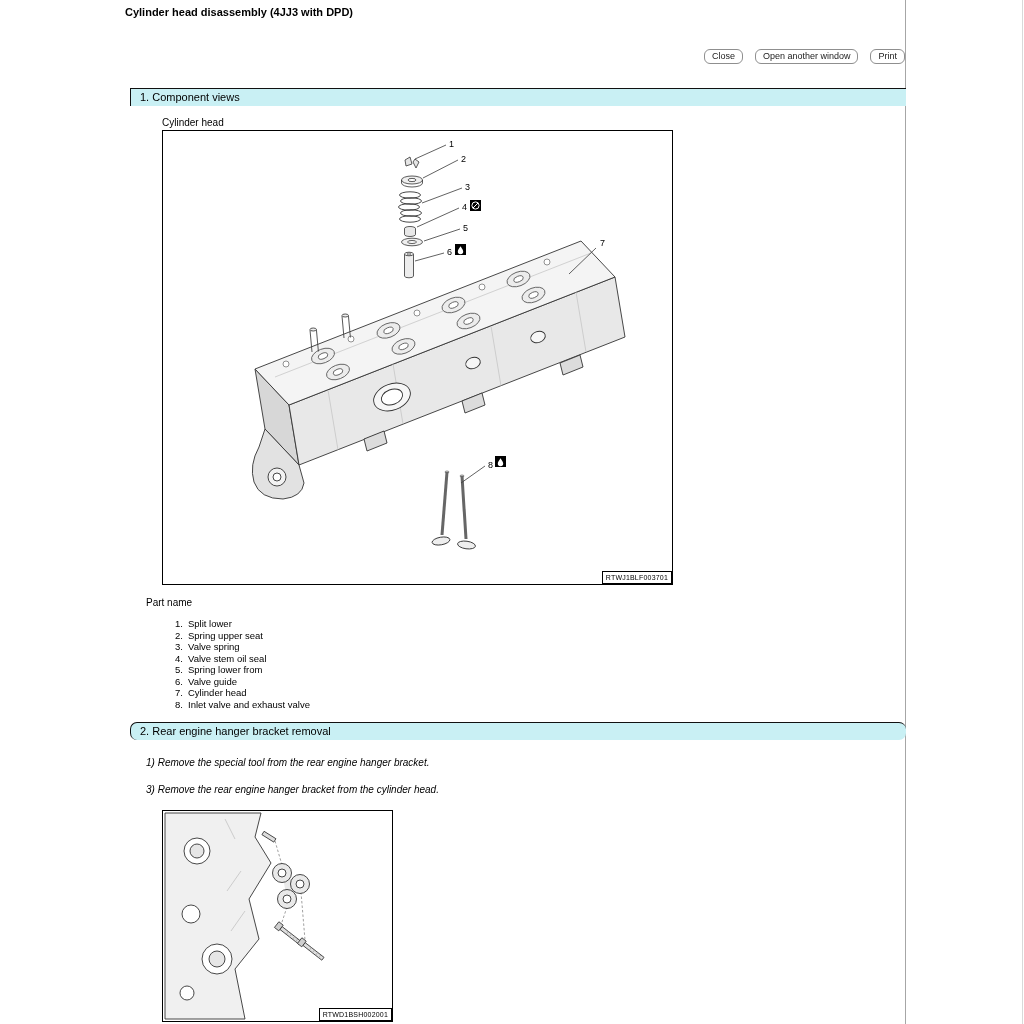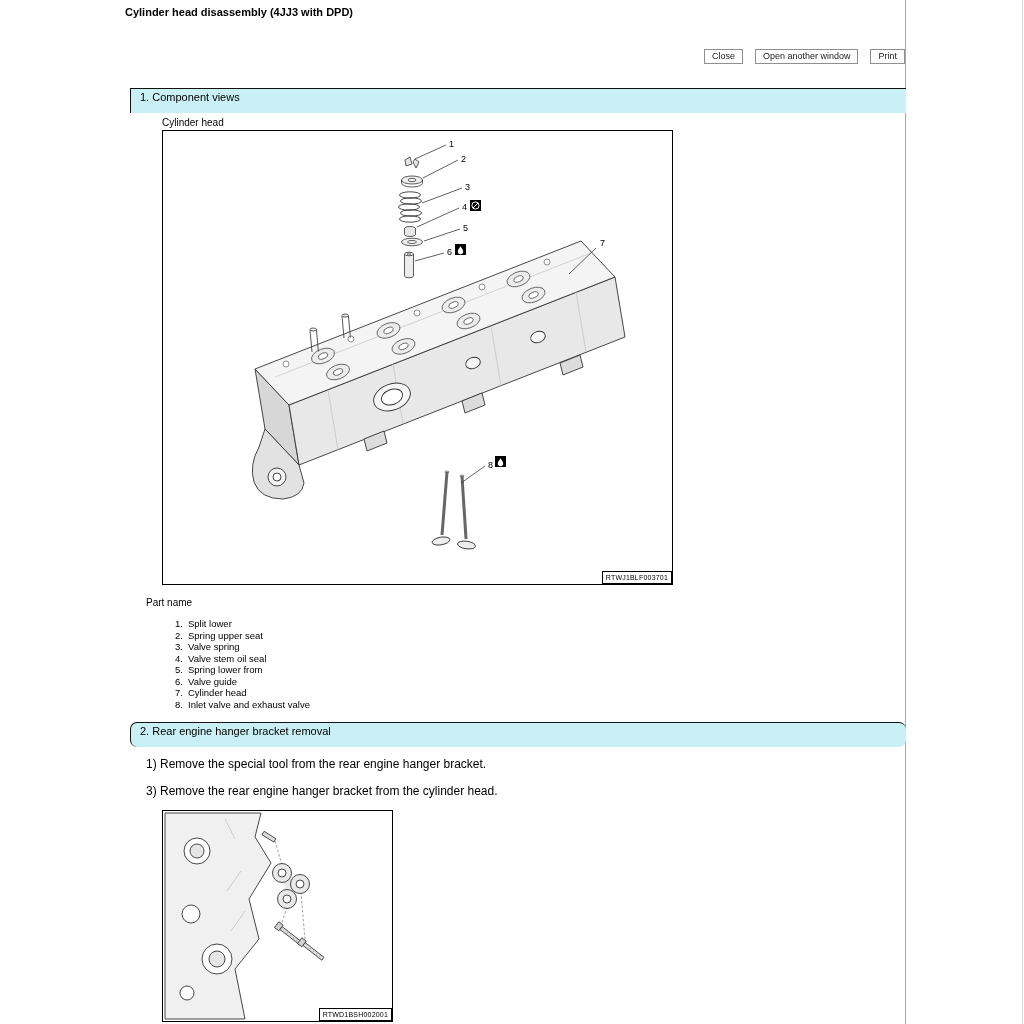--- a/index.html
+++ b/index.html
@@ -7,42 +7,42 @@
   body {
     position:relative; background:#fff; color:#000;
     font-family:"Liberation Sans", sans-serif; overflow:hidden;
   }
   .content-frame { position:absolute; left:0; top:0; width:906px; height:1024px; border-right:1px solid #a6a6a6; }
   .right-edge-line { position:absolute; left:1022px; top:0; width:1px; height:1024px; background:#d9d9d9; }
   .page-title { position:absolute; left:125px; top:6px; font-size:11px; font-weight:bold; }
   .toolbar { position:absolute; top:49px; left:0; width:905px; display:flex; justify-content:flex-end; gap:12px; }
   .btn {
     font-family:inherit; font-size:9px; color:#222; background:#fff;
-    border:1px solid #8f8f8f; border-radius:0; padding:1px 7px; line-height:11px; cursor:pointer;
+    border:1px solid #8f8f8f; border-radius:6px; padding:1px 7px; line-height:11px; cursor:pointer;
   }
   .section-bar {
-    position:absolute; left:130px; width:776px; height:25px;
+    position:absolute; left:130px; width:776px; height:18px;
     background:#c9f0f4; border-top:1px solid #111; border-left:1px solid #111;
   }
   .section-bar span { display:block; font-size:11px; line-height:17px; padding-left:9px; }
   #bar1 { top:88px; }
   #bar2 { top:722px;border-radius:7px; }
   .fig-label { position:absolute; left:162px; top:117px; font-size:10px; }
   .fig-box { position:absolute; background:#fff; border:1px solid #000; }
   #fig1 { left:162px; top:130px; width:511px; height:455px; }
   #fig2 { left:162px; top:810px; width:231px; height:212px; }
   .fig-code {
     position:absolute; right:0; bottom:0; border:1px solid #000;
     font-size:7px; line-height:8px; padding:1.5px 3px; background:#fff; letter-spacing:0.2px;
   }
   .part-name { position:absolute; left:146px; top:597px; font-size:10px; }
   .parts-list { position:absolute; left:171px; top:618px; list-style:none; font-size:9.5px; }
   .parts-list li { display:flex; line-height:11.5px; }
   .parts-list .num { width:12px; text-align:right; margin-right:5px; }
-  .step { position:absolute; left:146px; font-size:12px; }
+  .step { position:absolute; left:146px; font-size:10px;font-style:italic; }
   #step1 { top:757px; }
   #step2 { top:784px; }
   svg { display:block; }
 </style>
 </head>
 <body>
 
 <div class="content-frame"></div>
 <div class="right-edge-line"></div>
 

